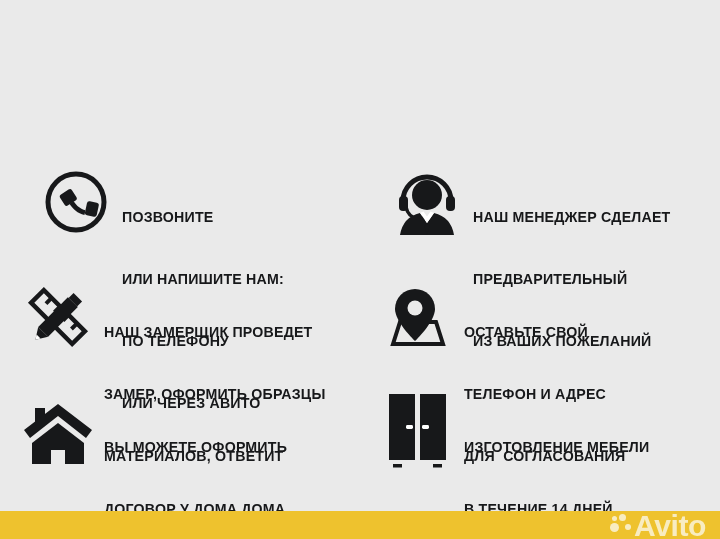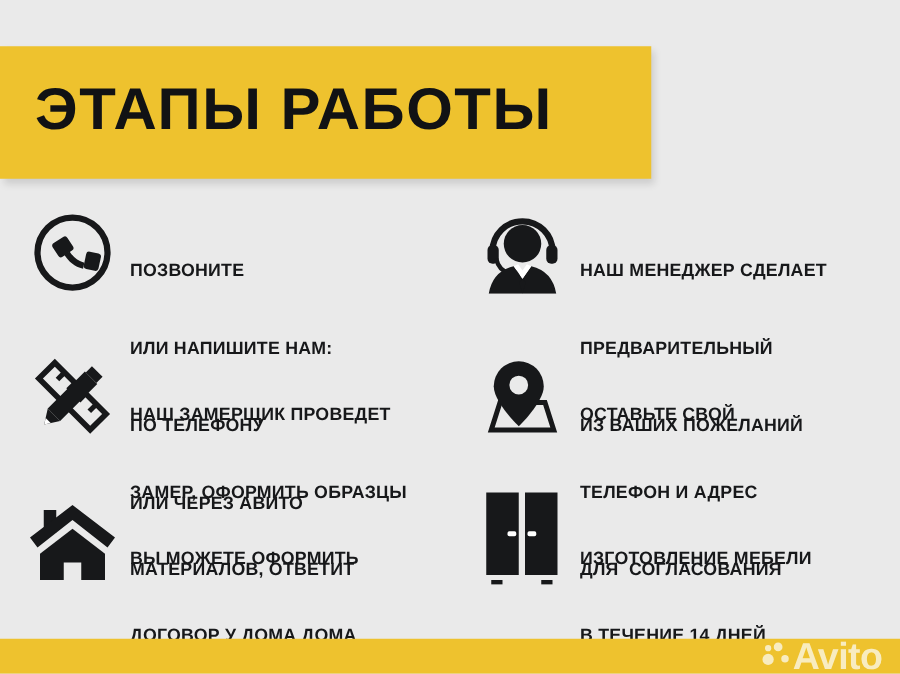--- a/index.html
+++ b/index.html
@@ -46,21 +46,21 @@
     color:#17181a;
     font-size:14.2px;
     font-weight:bold;
     line-height:20.6px;
     letter-spacing:0.2px;
     white-space:pre;
     transform:scaleX(1.0);
   }
   .txt div{white-space:pre;}
 
-  .r1{height:115px;}
+  .r1{height:115px;padding-left:18px;}
   .r2{height:115px;}
   .r3{height:100px;justify-content:center;}
 
   
   .avito-bar{
     position:absolute;left:0;bottom:0;width:720px;height:28px;
     background:#eec22e;
   }
   .avito-logo{
     position:absolute;right:14px;bottom:2px;
@@ -78,23 +78,20 @@
     letter-spacing:-0.4px;font-family:"Liberation Sans", sans-serif;
   }
 
   svg{display:block;}
 </style>
 </head>
 <body>
 
 <div class="canvas">
 
-  <div class="banner">
-    <div class="banner-title">ЭТАПЫ РАБОТЫ</div>
-  </div>
 
   <div class="grid">
 
     <div class="row r1">
       <div class="col left">
         <div class="icon-box">
           <svg width="64" height="64" viewBox="0 0 64 64">
             <circle cx="32" cy="32" r="28" fill="none" stroke="#17181a" stroke-width="5"></circle>
             <g transform="rotate(-33 32 32)">
               <path d="M23.5 17.5 h9 a2.5 2.5 0 0 1 2.5 2.5 v8 a2.5 2.5 0 0 1 -2.5 2.5 h-9 a2.5 2.5 0 0 1 -2.5 -2.5 v-8 a2.5 2.5 0 0 1 2.5 -2.5 z" fill="#17181a"></path>

